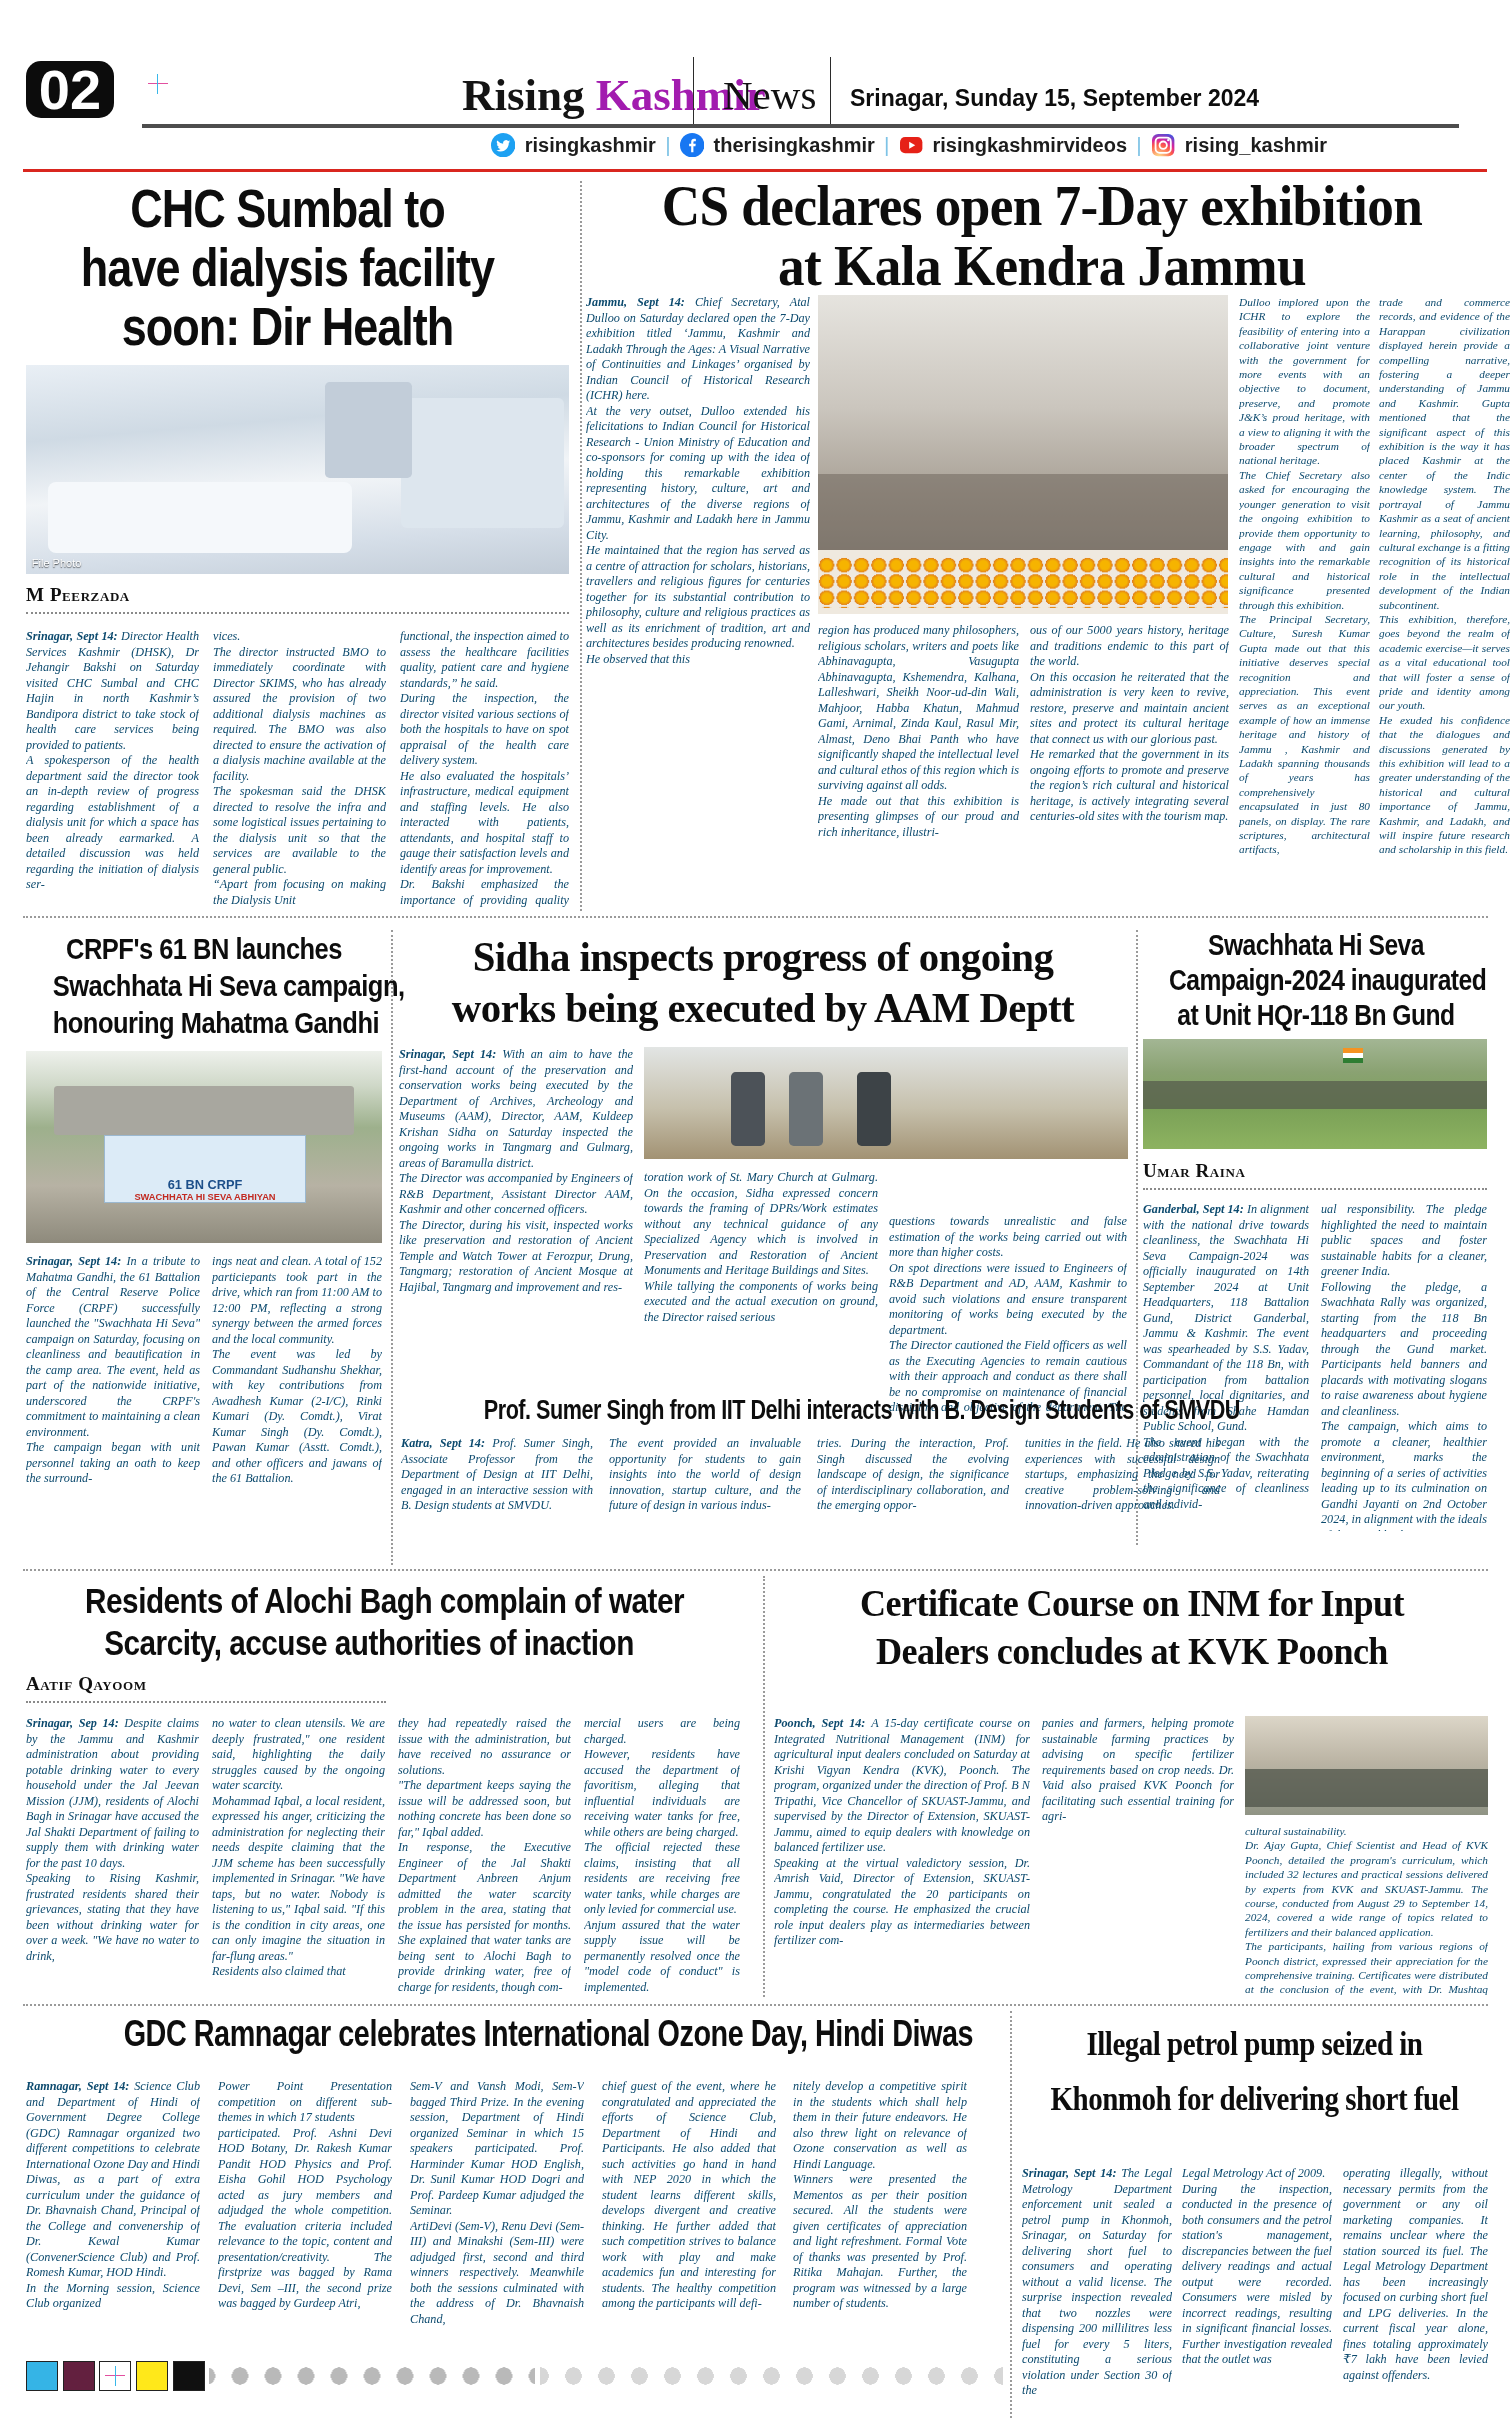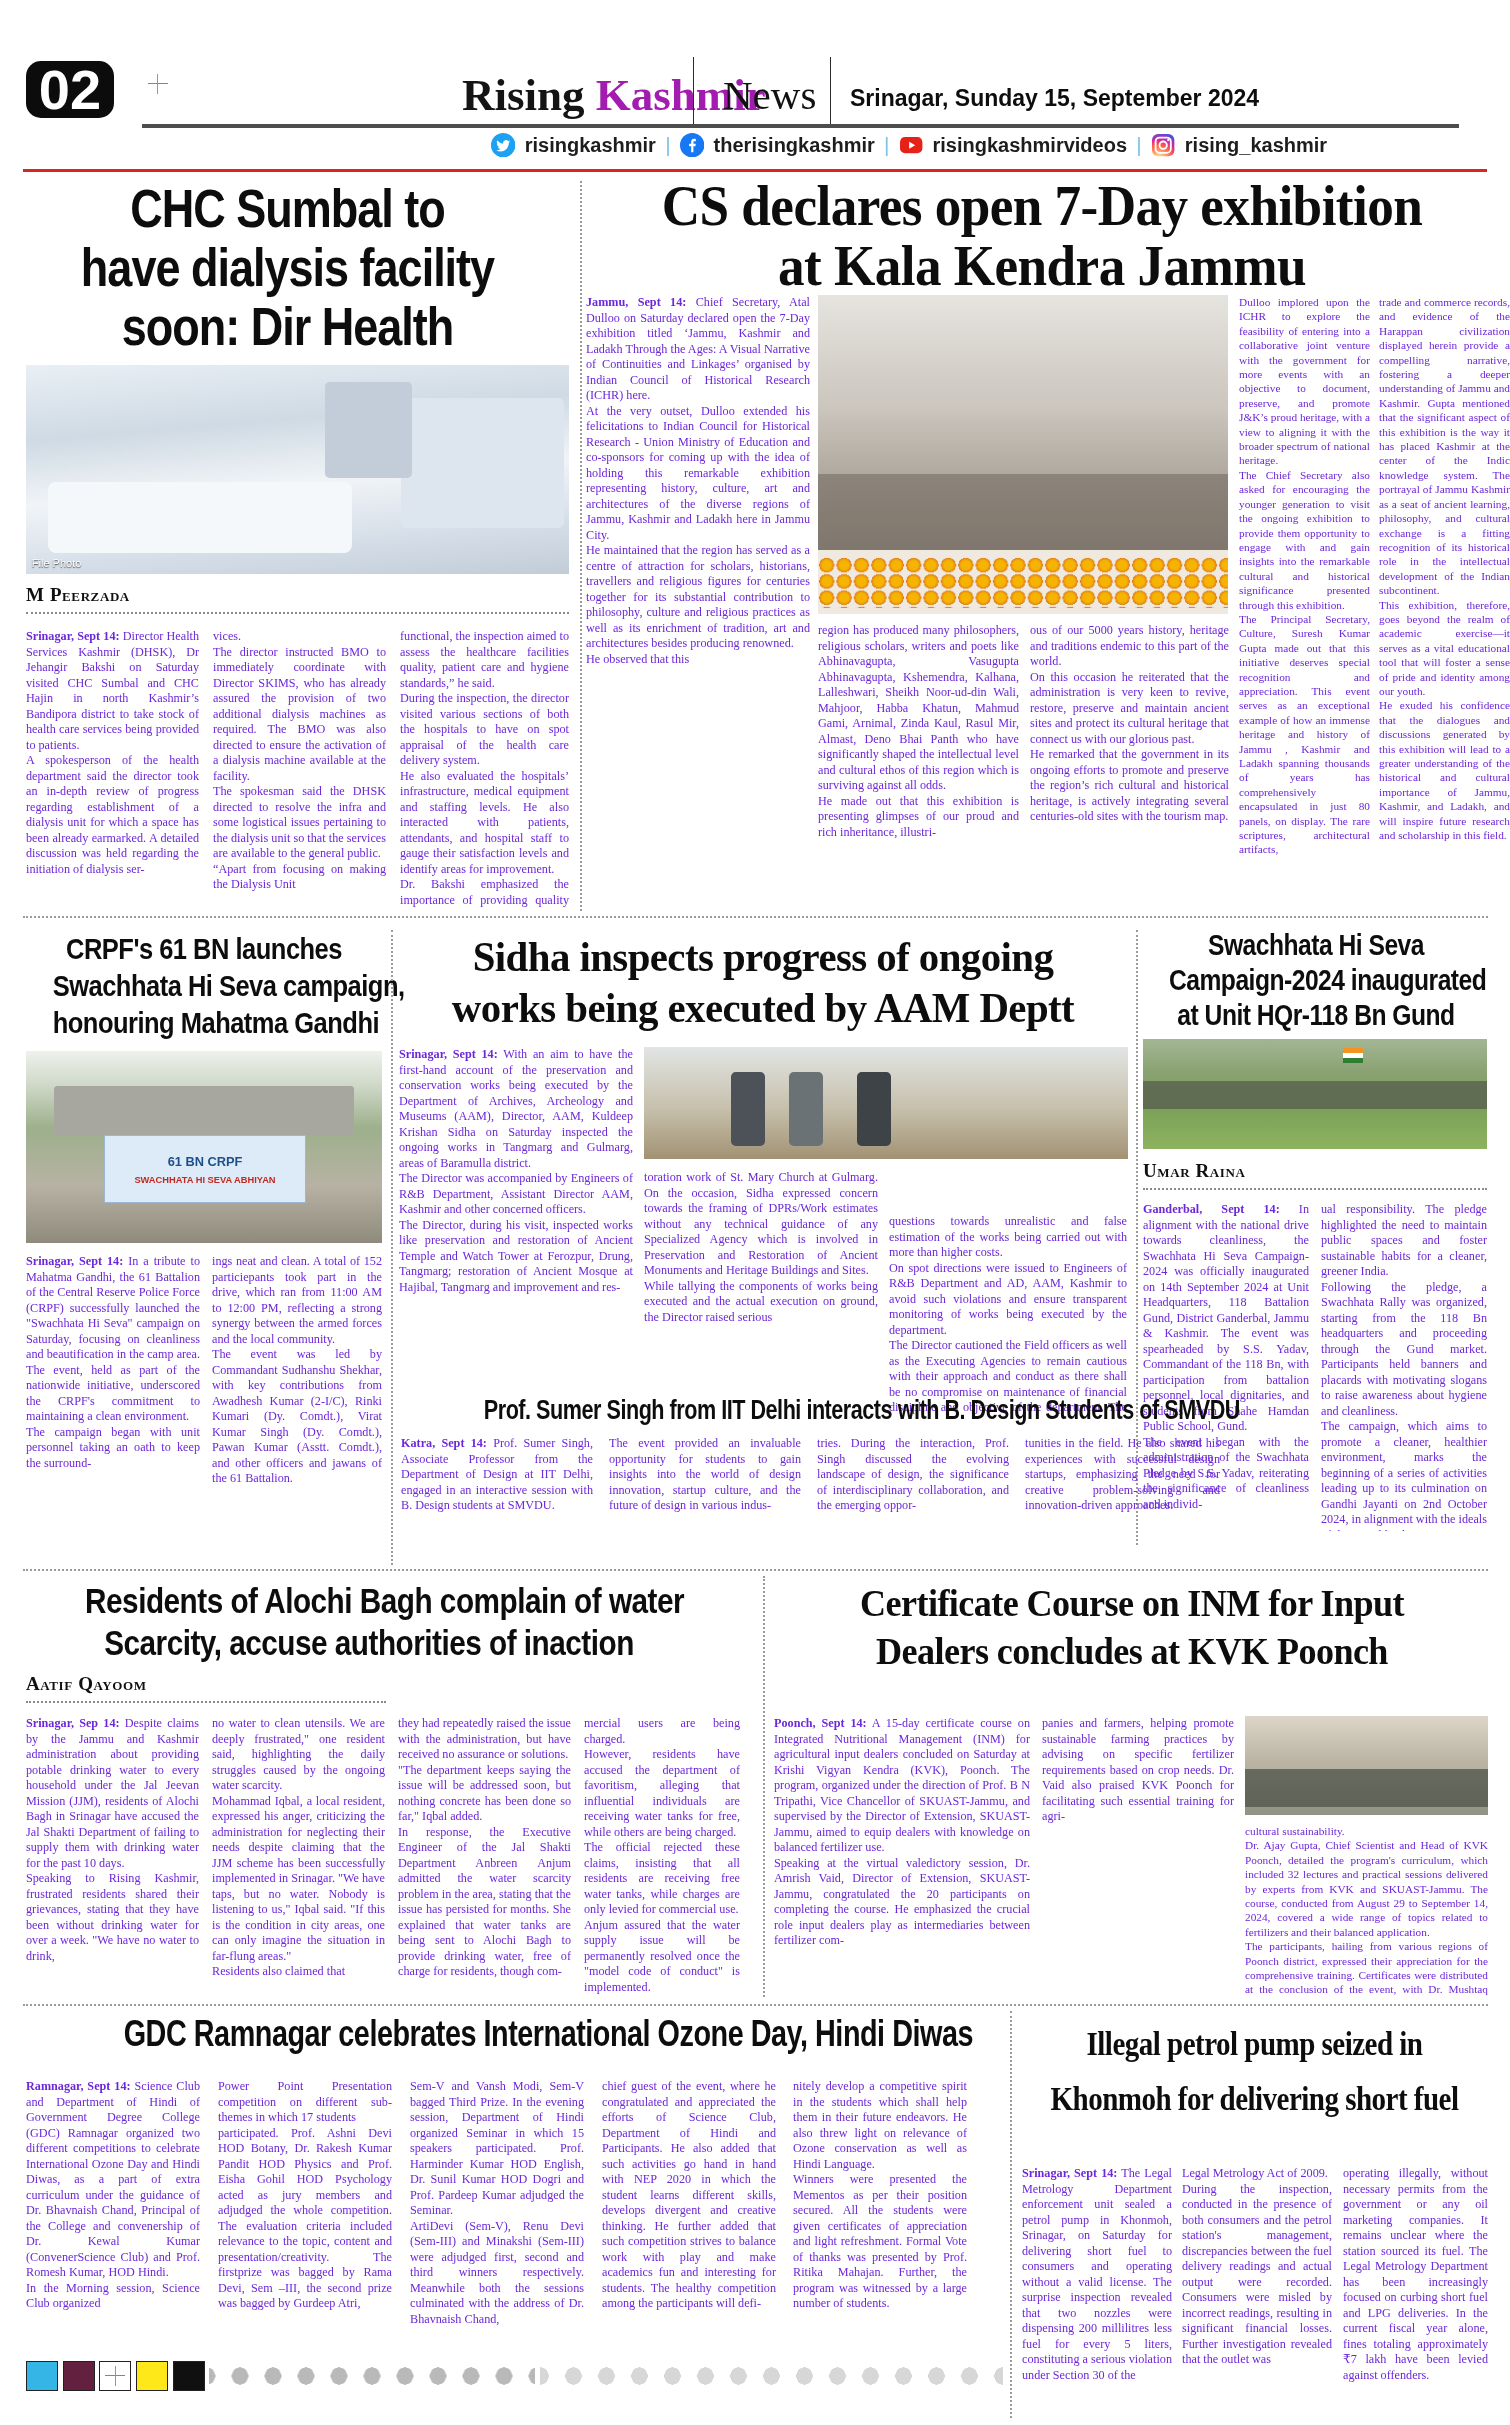--- a/index.html
+++ b/index.html
@@ -5,41 +5,41 @@
   html,body{margin:0;padding:0;background:#e9e9e9;}
   .page{position:relative;width:1510px;height:2426px;background:#ffffff;font-family:"Liberation Serif","DejaVu Serif",serif;color:#141414;overflow:hidden;}
   .abs{position:absolute;}
   
   .hl{font-weight:bold;color:#0d0d0d;text-align:center;}
   .hl-sans{font-family:"Liberation Sans","DejaVu Sans",sans-serif;letter-spacing:-1.2px;}
   .hl-serif{font-family:"Liberation Serif","DejaVu Serif",serif;letter-spacing:-0.6px;}
   .hl .ln{display:block;white-space:nowrap;transform:scaleX(.85);transform-origin:50% 50%;}
   .hl-serif .ln{transform:scaleX(.95);}
   
-  .bodycol{font-size:12.2px;line-height:15.5px;text-align:justify;white-space:pre-line;overflow:hidden;color:#6d28d9;}
+  .bodycol{font-size:12.2px;line-height:15.5px;text-align:justify;white-space:pre-line;overflow:hidden;color:#0c4a6e;font-style:italic;}
   .bodycol b{font-family:inherit;}
   .small19{font-size:11.3px;line-height:14.4px;}
   .byline{font-family:"Liberation Serif",serif;font-weight:bold;font-variant:small-caps;font-size:19px;letter-spacing:0.6px;color:#111;border-bottom:2.3px dotted #8a8a8a;padding-bottom:5.8px;}
   
   .doth{border-top:2.3px dotted #9a9a9a;height:0;}
   .dotv{border-left:2.3px dotted #9a9a9a;width:0;}
   .vrule{width:1.2px;background:#2b2b2b;}
   
   .ph{position:absolute;overflow:hidden;}
   .ph-chc{background:linear-gradient(175deg,#e9eff5 0%,#cfdae4 30%,#f1f4f7 55%,#d5dee8 80%,#c2ccd7 100%);}
   .ph-chc .bed1{position:absolute;left:4%;top:56%;width:56%;height:34%;background:#f5f8fb;border-radius:8.1px;}
   .ph-chc .bed2{position:absolute;right:1%;top:16%;width:30%;height:62%;background:#dde6ee;border-radius:5.8px;}
   .ph-chc .machine1{position:absolute;left:55%;top:8%;width:16%;height:46%;background:#c2cdd9;border-radius:4.7px;}
   .ph-cs{background:linear-gradient(180deg,#e6e4df 0%,#cbc6be 35%,#a59d92 65%,#7d766c 100%);}
   .ph-cs .dais{position:absolute;left:0;bottom:18%;width:100%;height:26%;background:#6f665c;opacity:.55;}
   .ph-cs .cloth{position:absolute;left:0;bottom:0;width:100%;height:20%;background:#efe9df;}
   .ph-cs .garland{position:absolute;left:0;bottom:2%;width:100%;height:16%;background-image:radial-gradient(circle,#f6b400 38%,#e07f1e 62%,rgba(0,0,0,0) 63%);background-size:17.4px 16.3px;}
   .ph-crpf{background:linear-gradient(180deg,#eef1ec 0%,#cfd8c8 18%,#9db08c 40%,#b7b2a4 70%,#8e8a7c 100%);}
   .ph-crpf .roof{position:absolute;left:8%;top:18%;width:84%;height:26%;background:#a8a79f;border-radius:3.5px;}
-  .ph-crpf .banner{position:absolute;left:22%;top:44%;width:56%;height:34%;background:#dcebf7;border:1.2px solid #9bb8d0;display:flex;flex-direction:column;align-items:center;justify-content:center;gap:6px;}
+  .ph-crpf .banner{position:absolute;left:22%;top:44%;width:56%;height:34%;background:#dcebf7;border:1.2px solid #9bb8d0;display:flex;flex-direction:column;align-items:center;justify-content:flex-end;gap:0;}
   .ph-crpf .banner .b1{font-family:"Liberation Sans",sans-serif;font-weight:bold;font-size:12.8px;color:#1c4f8a;}
   .ph-crpf .banner .b2{font-family:"Liberation Sans",sans-serif;font-weight:bold;font-size:9.3px;color:#c22a21;}
   .ph-sidha{background:linear-gradient(180deg,#e2e5e4 0%,#c6c0ac 55%,#a29273 100%);}
   .ph-sidha .fig1,.ph-sidha .fig2,.ph-sidha .fig3{position:absolute;top:22%;width:7%;height:66%;background:#4c5258;border-radius:4.7px;}
   .ph-sidha .fig2{left:30%;background:#6b7276;} .ph-sidha .fig1{left:18%;} .ph-sidha .fig3{left:44%;background:#3d4347;}
   .ph-gund{background:linear-gradient(180deg,#a3b694 0%,#8aa272 30%,#7aa057 62%,#8db360 100%);}
   .ph-gund .crowd{position:absolute;left:0;top:38%;width:100%;height:26%;background:#59604f;opacity:.8;}
   .ph-gund .flag{position:absolute;left:58%;top:8%;width:6%;height:14%;background:linear-gradient(180deg,#f59322 33%,#ffffff 33%,#ffffff 66%,#2e7d32 66%);}
   .ph-kvk{background:linear-gradient(180deg,#dcd6c8 0%,#bcb5a5 45%,#8f9384 100%);}
   .ph-kvk .people{position:absolute;left:0;bottom:8%;width:100%;height:38%;background:#4d5348;opacity:.75;}

